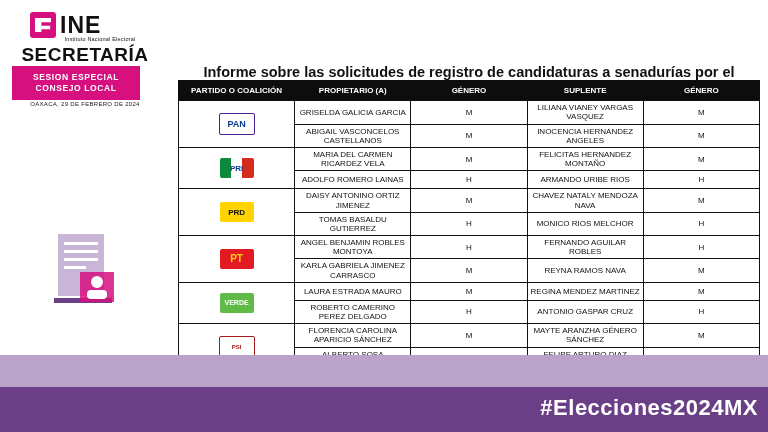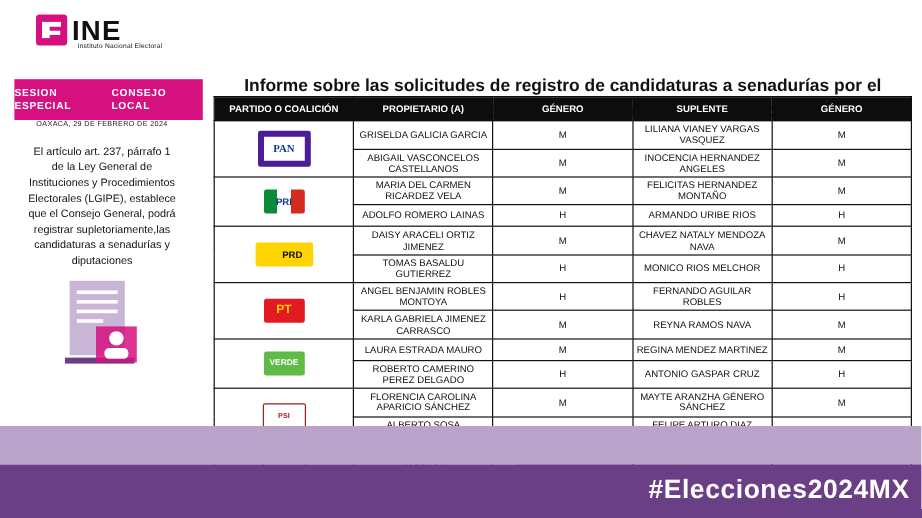--- a/index.html
+++ b/index.html
@@ -31,22 +31,22 @@
   .ine-text{font-weight:bold;font-size:23px;letter-spacing:1px;color:#111;line-height:1;}
   .ine-sub{
     position:absolute;left:30px;top:36px;width:140px;
     font-size:5.5px;color:#111;letter-spacing:.2px;text-align:center;
   }
   .secretaria{
     position:absolute;left:12px;top:44px;width:146px;
     text-align:center;font-weight:bold;font-size:19px;color:#111;letter-spacing:.5px;
   }
   .pink-band{
-    position:absolute;left:12px;top:66px;width:157px;height:34px;
-    background:#d6117f;color:#ffffff;display:flex;flex-direction:row;
+    position:absolute;left:12px;top:66px;width:128px;height:34px;
+    background:#d6117f;color:#ffffff;display:flex;flex-direction:column;
     align-items:center;justify-content:center;line-height:1.25;
   }
   .pink-band span{font-size:8.5px;font-weight:bold;letter-spacing:.6px;}
   .fecha{
     position:absolute;left:12px;top:101px;width:146px;
     text-align:center;font-size:6px;color:#222;letter-spacing:.3px;
   }
   .articulo{
     position:absolute;left:22px;top:120px;width:126px;
     text-align:center;font-size:9px;line-height:1.45;color:#111;
@@ -76,23 +76,23 @@
   td.prop{width:218px;}
   td.gen{width:52px;}
   td.supl{width:218px;}
   .logo-cell{
     display:flex;align-items:center;justify-content:center;height:100%;
   }
   .logo{
     width:34px;height:20px;display:flex;align-items:center;justify-content:center;
     font-weight:bold;font-size:9px;color:#fff;border-radius:2px;
   }
-  .logo-pan{background:#ffffff;color:#0b3c8c;border:5px solid #4c1d95;font-size:9px;font-family:Liberation Serif, serif;}
+  .logo-pan{background:#ffffff;color:#0b3c8c;border:1px solid #4c1d95;font-size:9px;}
   .logo-pri{background:linear-gradient(90deg,#0b8a3c 33%,#ffffff 33%,#ffffff 66%,#d52b1e 66%);color:#0b3c8c;font-size:8px;}
-  .logo-prd{background:#ffd400;color:#111;font-size:8px;padding-left:14px;}
+  .logo-prd{background:#ffd400;color:#111;font-size:8px;}
   .logo-pt{background:#e21a22;color:#ffd400;font-size:10px;}
   .logo-verde{background:#5fbb46;color:#ffffff;font-size:7px;}
   .logo-psi{background:#ffffff;color:#a81b1b;font-size:6px;border:1px solid #a81b1b;}
   .logo-morena{background:#ffffff;color:#8a1a1a;font-size:6px;border:1px solid #8a1a1a;}
   
   .footer{
     position:absolute;left:0;bottom:0;width:768px;height:77px;padding-left:42px;
   }
   .footer-light{
     position:absolute;left:0;top:0;width:768px;height:32px;background:#b9a3c9;
@@ -110,26 +110,26 @@
 </style>
 </head>
 <body>
 
 <div class="sidebar">
   <div class="ine-logo-wrap">
     <div class="ine-mark"></div>
     <div class="ine-text">INE</div>
   </div>
   <div class="ine-sub">Instituto Nacional Electoral</div>
+  <div class="secretaria">SECRETARÍA</div>
   <div class="pink-band">
     <span>SESION  ESPECIAL</span>
     <span>CONSEJO LOCAL</span>
   </div>
   <div class="fecha">OAXACA, 29 DE FEBRERO DE 2024</div>
-  <div class="articulo">El artículo art. 237, párrafo 1 de la Ley General de Instituciones y Procedimientos Electorales (LGIPE), establece que el Consejo General, podrá registrar supletoriamente,las candidaturas a senadurías y diputaciones</div>
   <div class="doc-icon">
     <svg viewBox="0 0 62 76" width="62" height="76">
       <rect x="4" y="2" width="46" height="62" fill="#c9b6d6"></rect>
       <rect x="10" y="10" width="34" height="3" fill="#ffffff"></rect>
       <rect x="10" y="18" width="34" height="3" fill="#ffffff"></rect>
       <rect x="10" y="26" width="34" height="3" fill="#ffffff"></rect>
       <rect x="10" y="34" width="22" height="3" fill="#ffffff"></rect>
       <rect x="0" y="66" width="58" height="5" fill="#6b3f86"></rect>
       <rect x="26" y="40" width="34" height="30" fill="#d6117f" opacity="0.85"></rect>
       <circle cx="43" cy="50" r="6" fill="#ffffff"></circle>
@@ -185,21 +185,21 @@
           <td class="gen">H</td>
           <td class="supl">ARMANDO URIBE RIOS</td>
           <td class="gen">H</td>
         </tr>
         <tr>
           <td class="party" rowspan="2">
             <div class="logo-cell">
               <div class="logo logo-prd">PRD</div>
             </div>
           </td>
-          <td class="prop">DAISY ARACELI ORTIZ JIMENEZ</td>
+          <td class="prop">DAISY ANTONINO ORTIZ JIMENEZ</td>
           <td class="gen">M</td>
           <td class="supl">CHAVEZ NATALY MENDOZA NAVA</td>
           <td class="gen">M</td>
         </tr>
         <tr>
           <td class="prop">TOMAS BASALDU GUTIERREZ</td>
           <td class="gen">H</td>
           <td class="supl">MONICO RIOS MELCHOR</td>
           <td class="gen">H</td>
         </tr>

